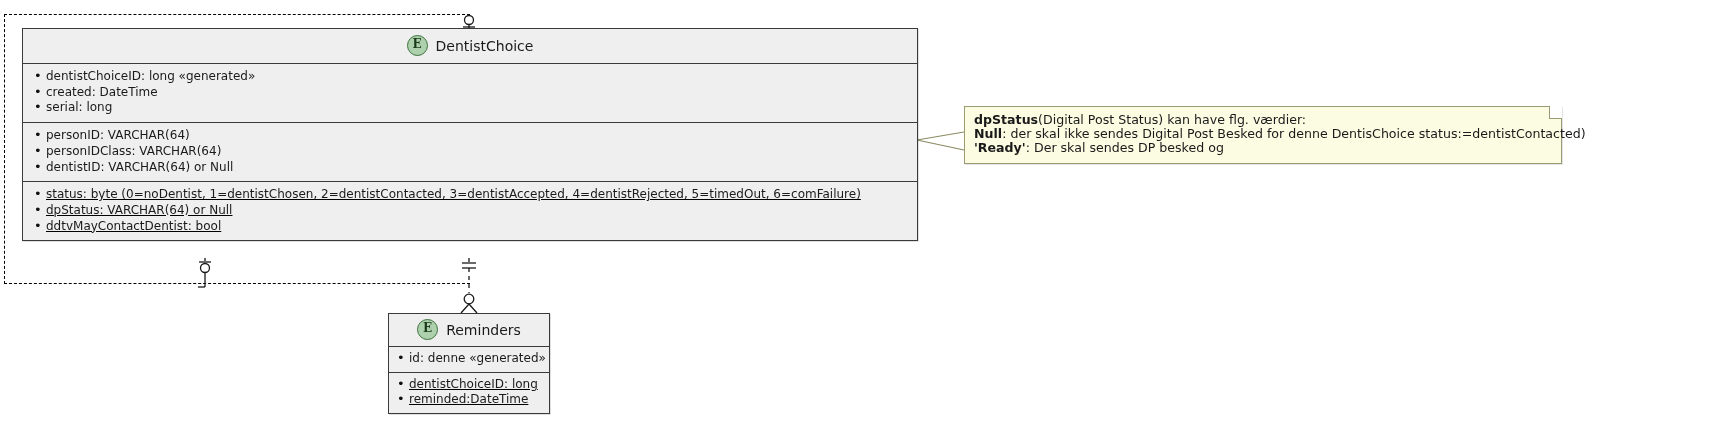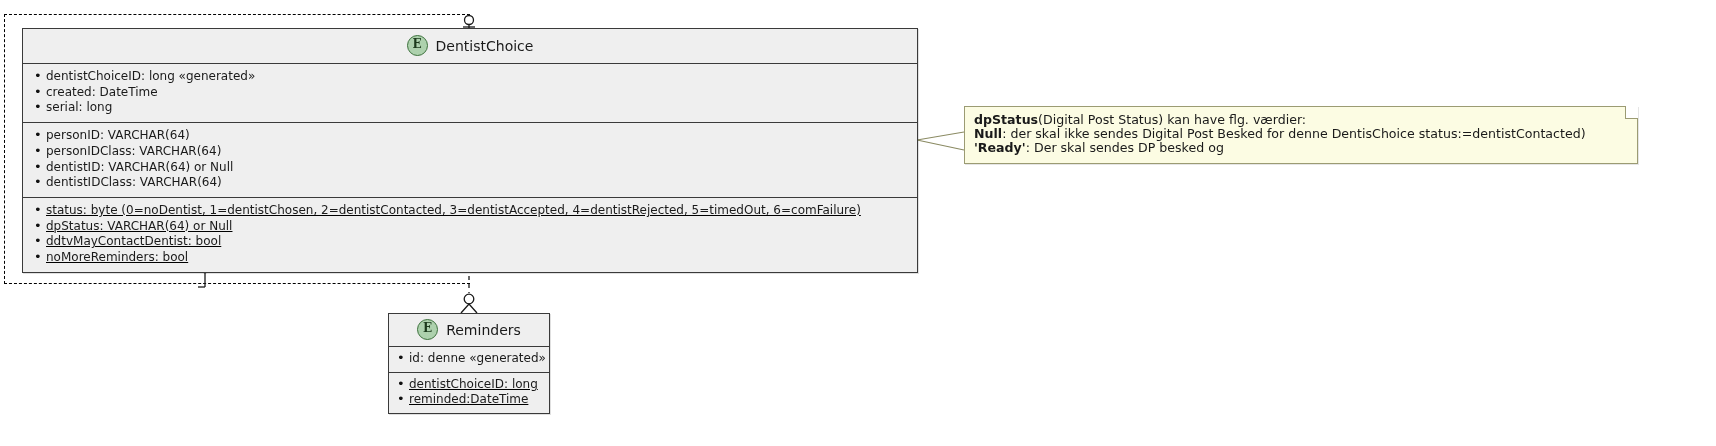--- a/index.html
+++ b/index.html
@@ -103,21 +103,21 @@
     width: 162px;
   }
   #reminders-class .uml-header { padding: 5px 6px 6px 6px; }
   #reminders-class .compartment { padding: 4px 7px 5px 7px; }
 
   
   .uml-note {
     position: absolute;
     left: 964px;
     top: 106px;
-    width: 674px;
+    width: 598px;
     background: #fcfce3;
     border: 1px solid #9b9b73;
     box-sizing: border-box;
     padding: 6px 9px 7px 9px;
     box-shadow: 1px 1px 0 rgba(0,0,0,0.10);
   }
   .note-fold {
     position: absolute;
     right: -1px;
     top: -1px;
@@ -191,27 +191,25 @@
     </div>
     <div class="compartment">
       <div class="attr">dentistChoiceID: long «generated»</div>
       <div class="attr">created: DateTime</div>
       <div class="attr">serial: long</div>
     </div>
     <div class="compartment">
       <div class="attr">personID: VARCHAR(64)</div>
       <div class="attr">personIDClass: VARCHAR(64)</div>
       <div class="attr">dentistID: VARCHAR(64) or Null</div>
-      <div class="attr">dentistIDClass: VARCHAR(64)</div>
     </div>
     <div class="compartment">
       <div class="attr">status: byte (0=noDentist, 1=dentistChosen, 2=dentistContacted, 3=dentistAccepted, 4=dentistRejected, 5=timedOut, 6=comFailure)</div>
       <div class="attr">dpStatus: VARCHAR(64) or Null</div>
       <div class="attr">ddtvMayContactDentist: bool</div>
-      <div class="attr">noMoreReminders: bool</div>
     </div>
   </div>
 
   <div class="uml-class" id="reminders-class">
     <div class="uml-header">
       <span class="stereo-badge">E</span>
       <span class="class-title">Reminders</span>
     </div>
     <div class="compartment">
       <div class="attr">id: denne «generated»</div>

